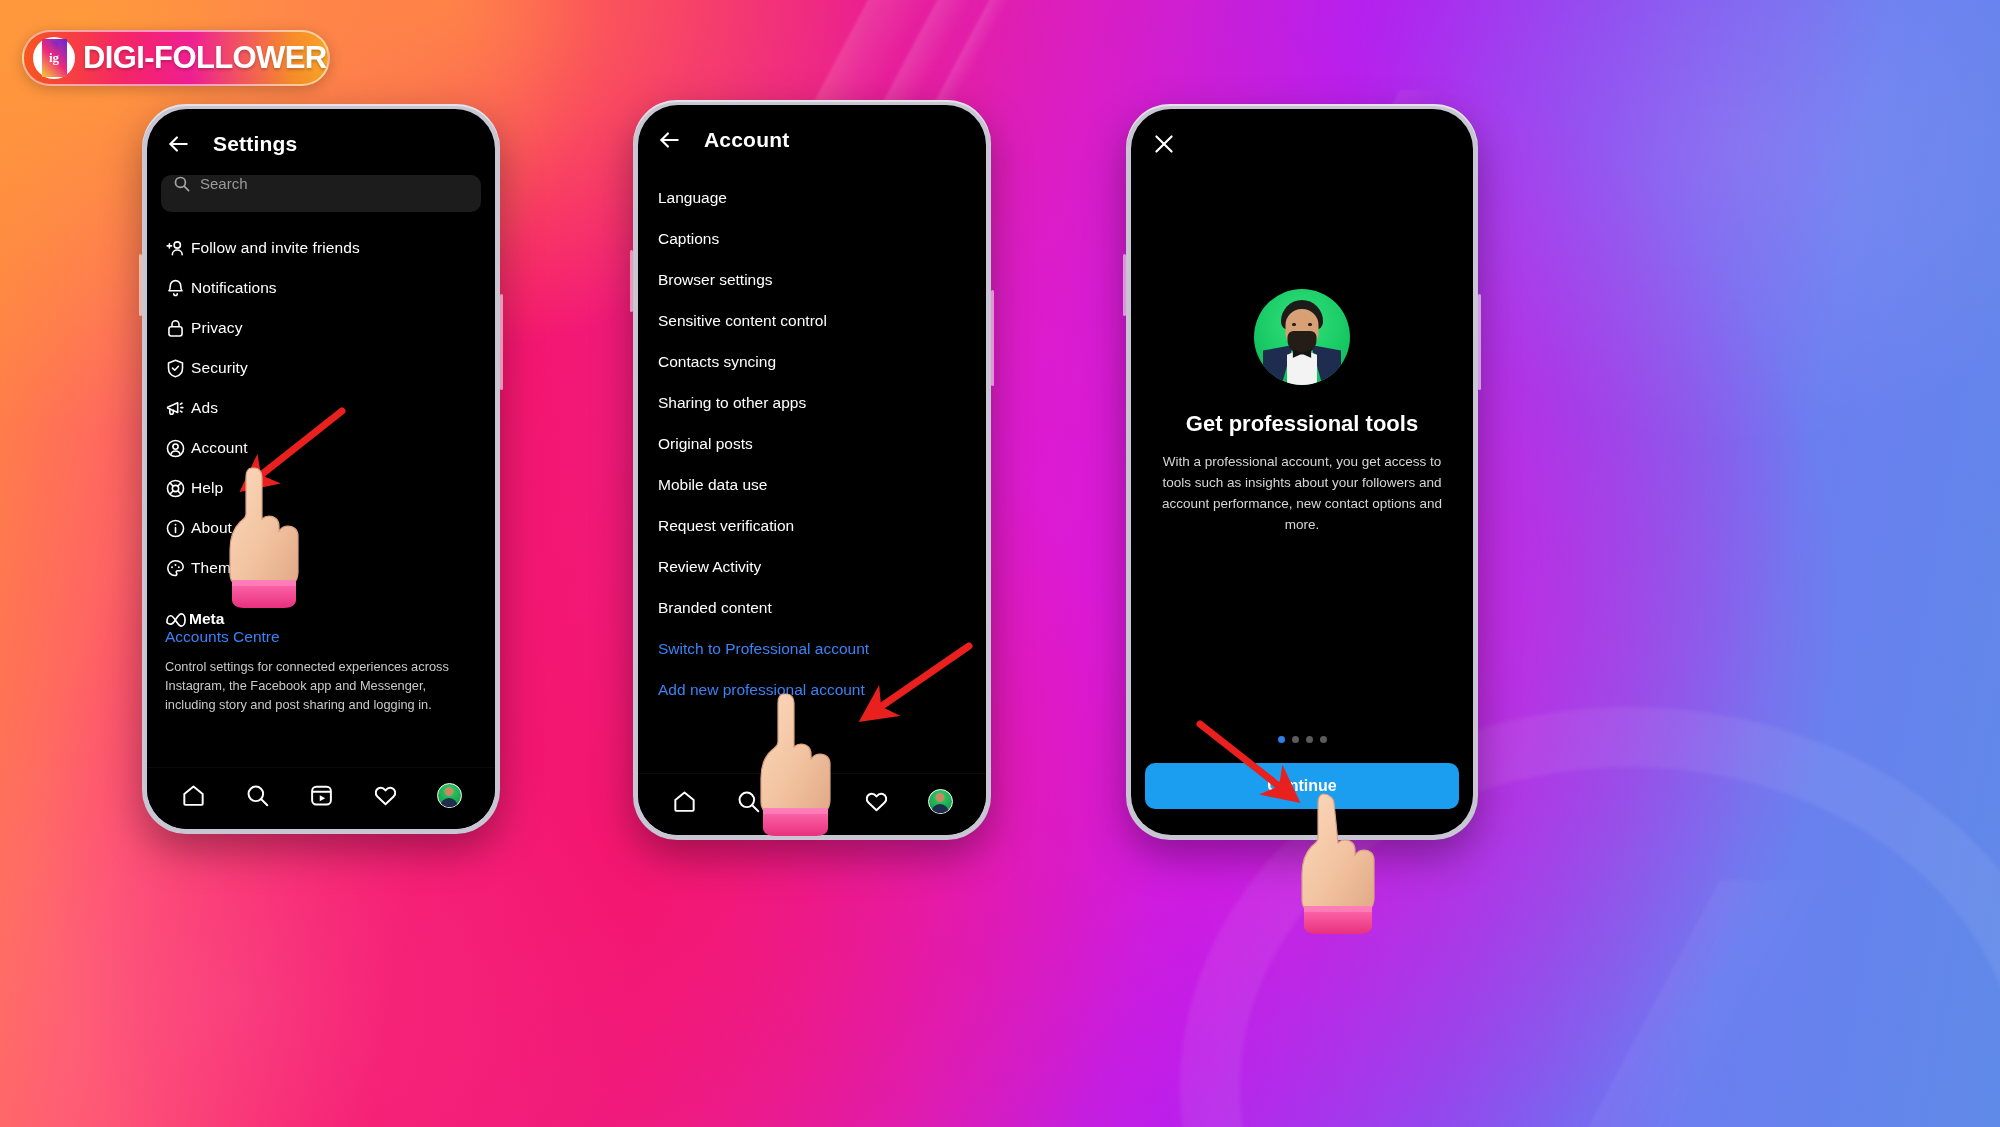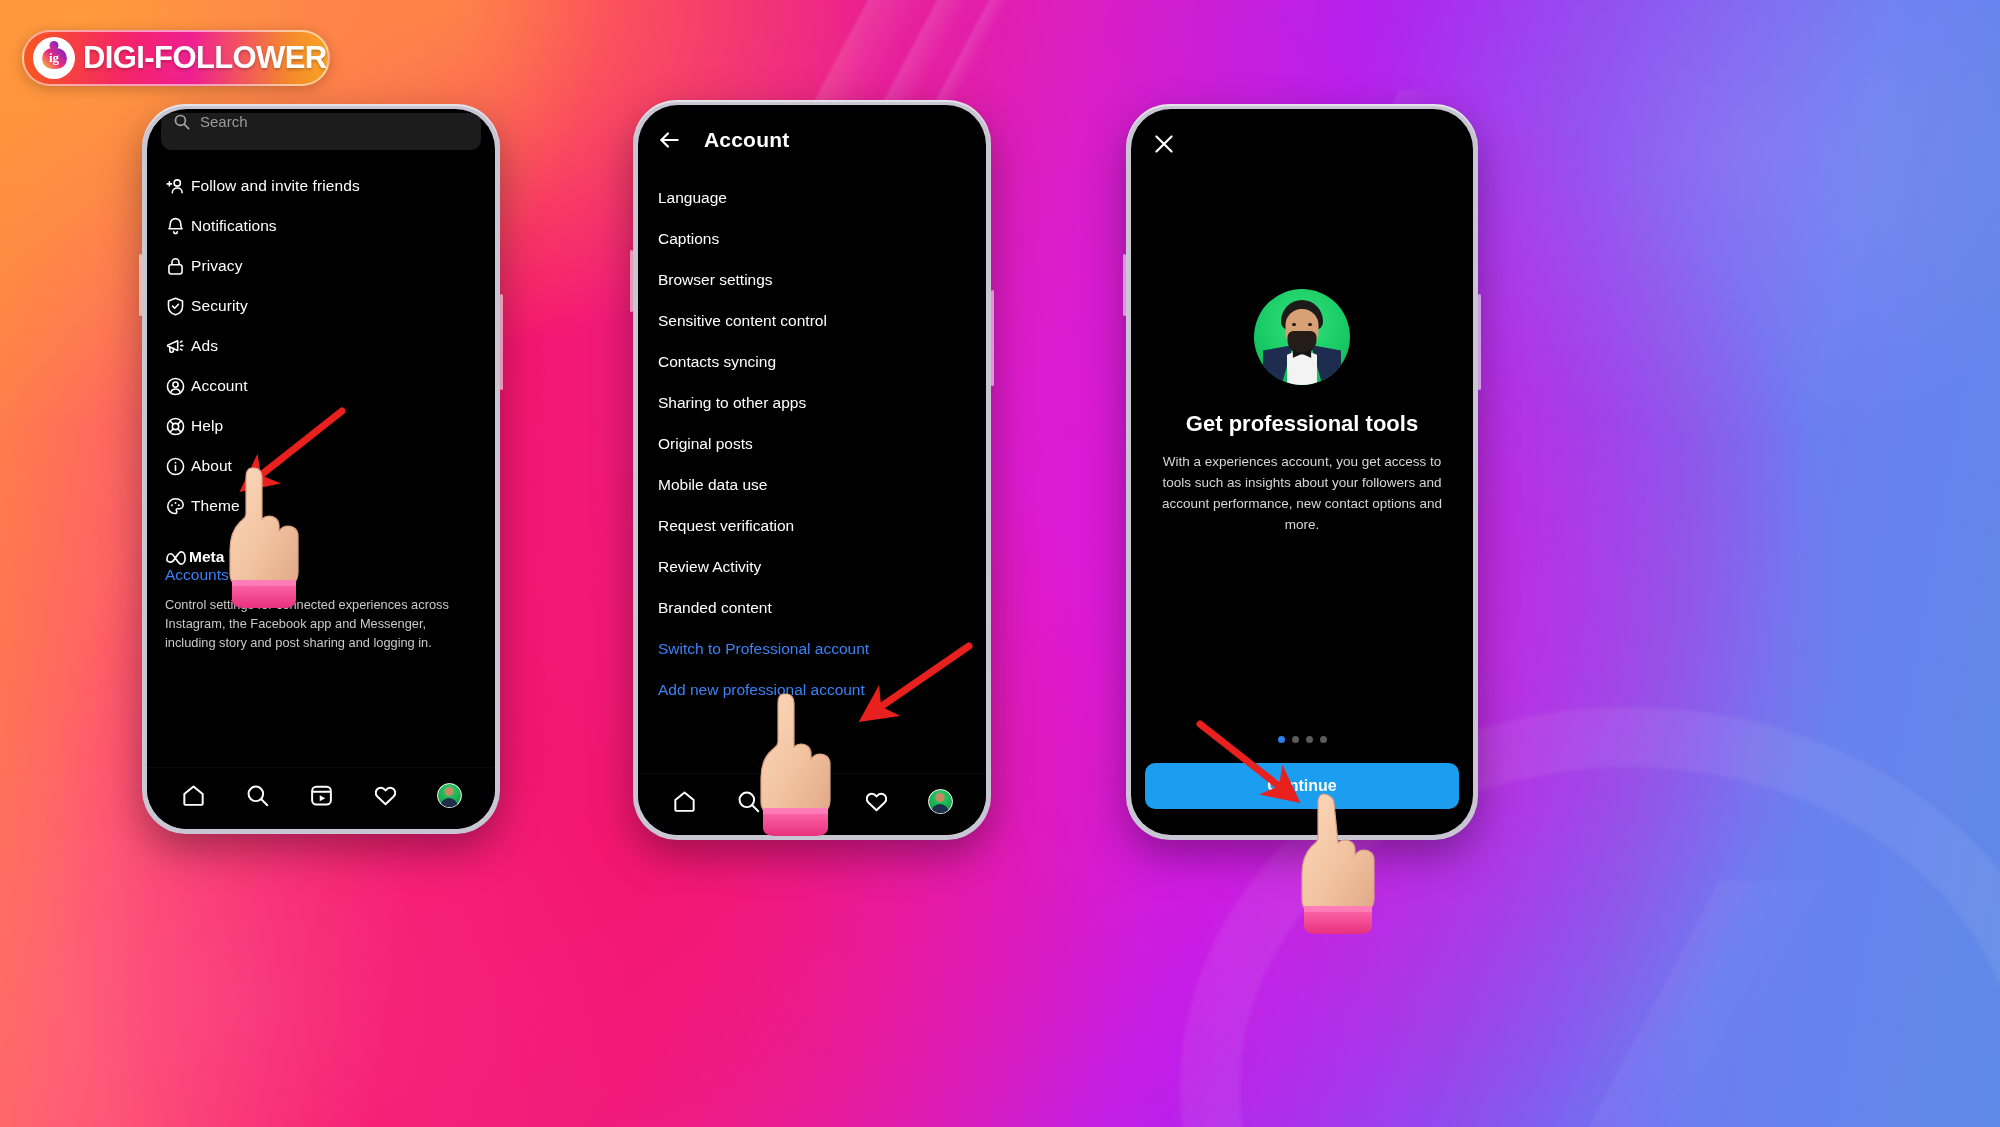--- a/index.html
+++ b/index.html
@@ -59,21 +59,21 @@
     overflow: hidden;
   }
   .logo-mark {
     width: 42px; height: 42px; border-radius: 50%;
     background: #fff;
     display: flex; align-items: center; justify-content: center;
     flex: none;
     position: relative;
   }
   .logo-mark .ig-sq {
-    width: 25px; height: 21px; border-radius: 12px;
+    width: 25px; height: 38px; border-radius: 0;
     background: linear-gradient(45deg, #f9ce34, #ee2a7b 48%, #6228d7);
     display: flex; align-items: center; justify-content: center;
     color: #fff; font-size: 13px; font-weight: bold;
     font-family: "Liberation Serif", serif;
   }
   .logo-mark .head {
     position: absolute; top: 4px; left: 50%;
     transform: translateX(-50%);
     width: 9px; height: 9px; border-radius: 50%;
     background: linear-gradient(45deg,#ee2a7b,#6228d7);
@@ -296,20 +296,27 @@
     <div class="ig-sq">ig</div>
   </div>
   <div class="logo-text">
     <span>DIGI-FOLLOWER</span><span class="dotcom">.com</span>
   </div>
 </div>
 
 <div class="phone" id="phone1">
   <div class="screen">
 
+    <div class="scr-header">
+      <svg class="icon-back" viewBox="0 0 24 24" fill="none" stroke="#fff" stroke-width="2" stroke-linecap="round" stroke-linejoin="round">
+        <line x1="20" y1="12" x2="5" y2="12"></line>
+          <polyline points="11,18 5,12 11,6"></polyline>
+      </svg>
+      <div class="scr-title">Settings</div>
+    </div>
 
     <div class="search-box">
       <svg class="s-icon" viewBox="0 0 24 24" fill="none" stroke="#bdbdbd" stroke-width="2.4">
         <circle cx="10.5" cy="10.5" r="7"></circle>
           <line x1="16" y1="16" x2="22" y2="22" stroke-linecap="round"></line>
       </svg>
       <span class="s-ph">Search</span>
     </div>
 
     <div class="set-list">
@@ -502,21 +509,21 @@
           <div class="av-suit-r"></div>
         <div class="av-shirt"></div>
         <div class="av-hair"></div>
         <div class="av-face"></div>
         <div class="av-eye l"></div>
           <div class="av-eye r"></div>
         <div class="av-beard"></div>
         <div class="av-bow"></div>
       </div>
       <div class="p3-title">Get professional tools</div>
-      <div class="p3-desc">With a experiences account, you get access to tools such as insights about your followers and account performance, new contact options and more.</div>
+      <div class="p3-desc">With a professional account, you get access to tools such as insights about your followers and account performance, new contact options and more.</div>
     </div>
 
     <div class="p3-dots">
       <div class="dot active"></div>
       <div class="dot"></div>
       <div class="dot"></div>
       <div class="dot"></div>
     </div>
 
     <button class="p3-continue">Continue</button>

